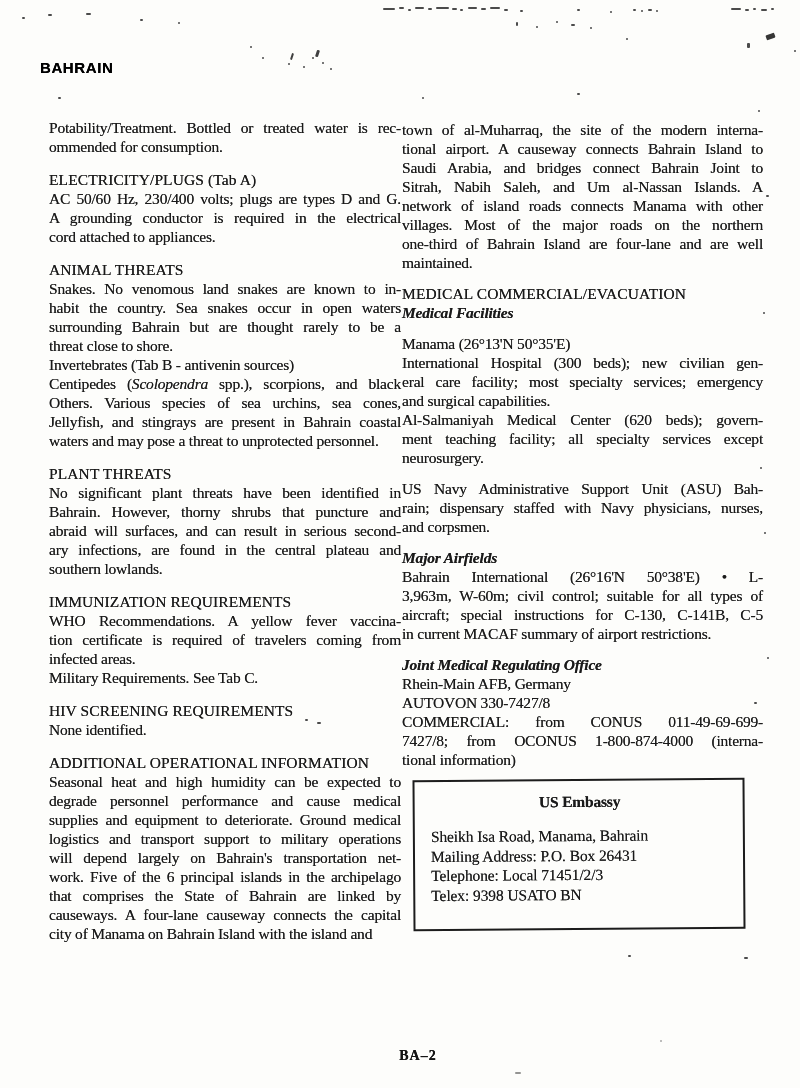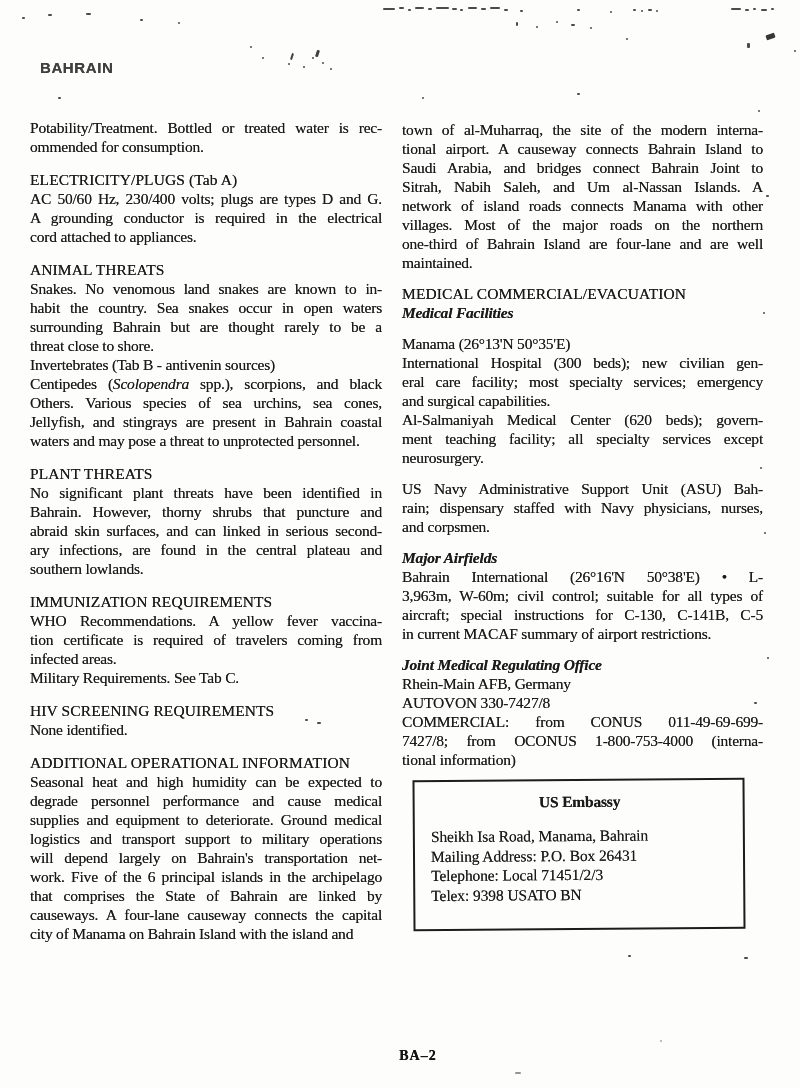--- a/index.html
+++ b/index.html
@@ -6,28 +6,28 @@
   body{
     width:800px;height:1088px;position:relative;overflow:hidden;
     background:#fdfdfb;
     font-family:"Liberation Serif","DejaVu Serif",serif;
     color:#1a1a1a;
   }
   .page{position:absolute;inset:0;}
   .doc-title{
     position:absolute;left:40px;top:59px;
     font-family:"Liberation Sans","DejaVu Sans",sans-serif;
-    font-weight:bold;font-size:15px;letter-spacing:0.6px;color:#404040;
+    font-weight:bold;font-size:15px;letter-spacing:0.6px;color:#000000;
     text-shadow:0 0 0.4px currentColor;
   }
   .col{
     position:absolute;font-size:15.5px;line-height:19px;letter-spacing:-0.2px;
     text-shadow:0 0 0.35px rgba(20,20,20,0.75);
   }
-  .col-left{left:30px;top:118px;width:352px;}
+  .col-left{left:49px;top:118px;width:352px;}
   .col-right{left:402px;top:120px;width:361px;}
   .col-left .sp{margin-top:14px;}
   .col-right .sp{margin-top:12px;}
   .ln{white-space:nowrap;}
   .ln.j{text-align:justify;text-align-last:justify;}
   .heading .ln{letter-spacing:0.1px;text-shadow:0 0 0.5px rgba(15,15,15,0.8);}
   .subheading .ln{font-style:italic;font-weight:bold;}
   .ln i{font-style:italic;}
   .embassy-box{
     margin-top:10px;margin-left:11px;width:332px;
@@ -89,21 +89,21 @@
         <div class="ln j"><span>Others. Various species of sea urchins, sea cones,</span></div>
         <div class="ln j"><span>Jellyfish, and stingrays are present in Bahrain coastal</span></div>
         <div class="ln"><span>waters and may pose a threat to unprotected personnel.</span></div>
       </div>
       <div class="block heading sp">
         <div class="ln"><span>PLANT THREATS</span></div>
       </div>
       <div class="block para">
         <div class="ln j"><span>No significant plant threats have been identified in</span></div>
         <div class="ln j"><span>Bahrain. However, thorny shrubs that puncture and</span></div>
-        <div class="ln j"><span>abraid skin surfaces, and can linked in serious second-</span></div>
+        <div class="ln j"><span>abraid will surfaces, and can result in serious second-</span></div>
         <div class="ln j"><span>ary infections, are found in the central plateau and</span></div>
         <div class="ln"><span>southern lowlands.</span></div>
       </div>
       <div class="block heading sp">
         <div class="ln"><span>IMMUNIZATION REQUIREMENTS</span></div>
       </div>
       <div class="block para">
         <div class="ln j"><span>WHO Recommendations. A yellow fever vaccina-</span></div>
         <div class="ln j"><span>tion certificate is required of travelers coming from</span></div>
         <div class="ln"><span>infected areas.</span></div>
@@ -181,21 +181,21 @@
         <div class="ln"><span>Joint Medical Regulating Office</span></div>
       </div>
       <div class="block line">
         <div class="ln"><span>Rhein-Main AFB, Germany</span></div>
       </div>
       <div class="block line">
         <div class="ln"><span>AUTOVON 330-7427/8</span></div>
       </div>
       <div class="block para">
         <div class="ln j"><span>COMMERCIAL: from CONUS 011-49-69-699-</span></div>
-        <div class="ln j"><span>7427/8; from OCONUS 1-800-753-4000 (interna-</span></div>
+        <div class="ln j"><span>7427/8; from OCONUS 1-800-874-4000 (interna-</span></div>
         <div class="ln"><span>tional information)</span></div>
       </div>
       <div class="embassy-box">
       <div class="embassy-title">US Embassy</div>
       <div class="embassy-lines">
         <div class="eline">Sheikh Isa Road, Manama, Bahrain</div>
         <div class="eline">Mailing Address: P.O. Box 26431</div>
         <div class="eline">Telephone: Local 71451/2/3</div>
         <div class="eline">Telex: 9398 USATO BN</div>
       </div>

